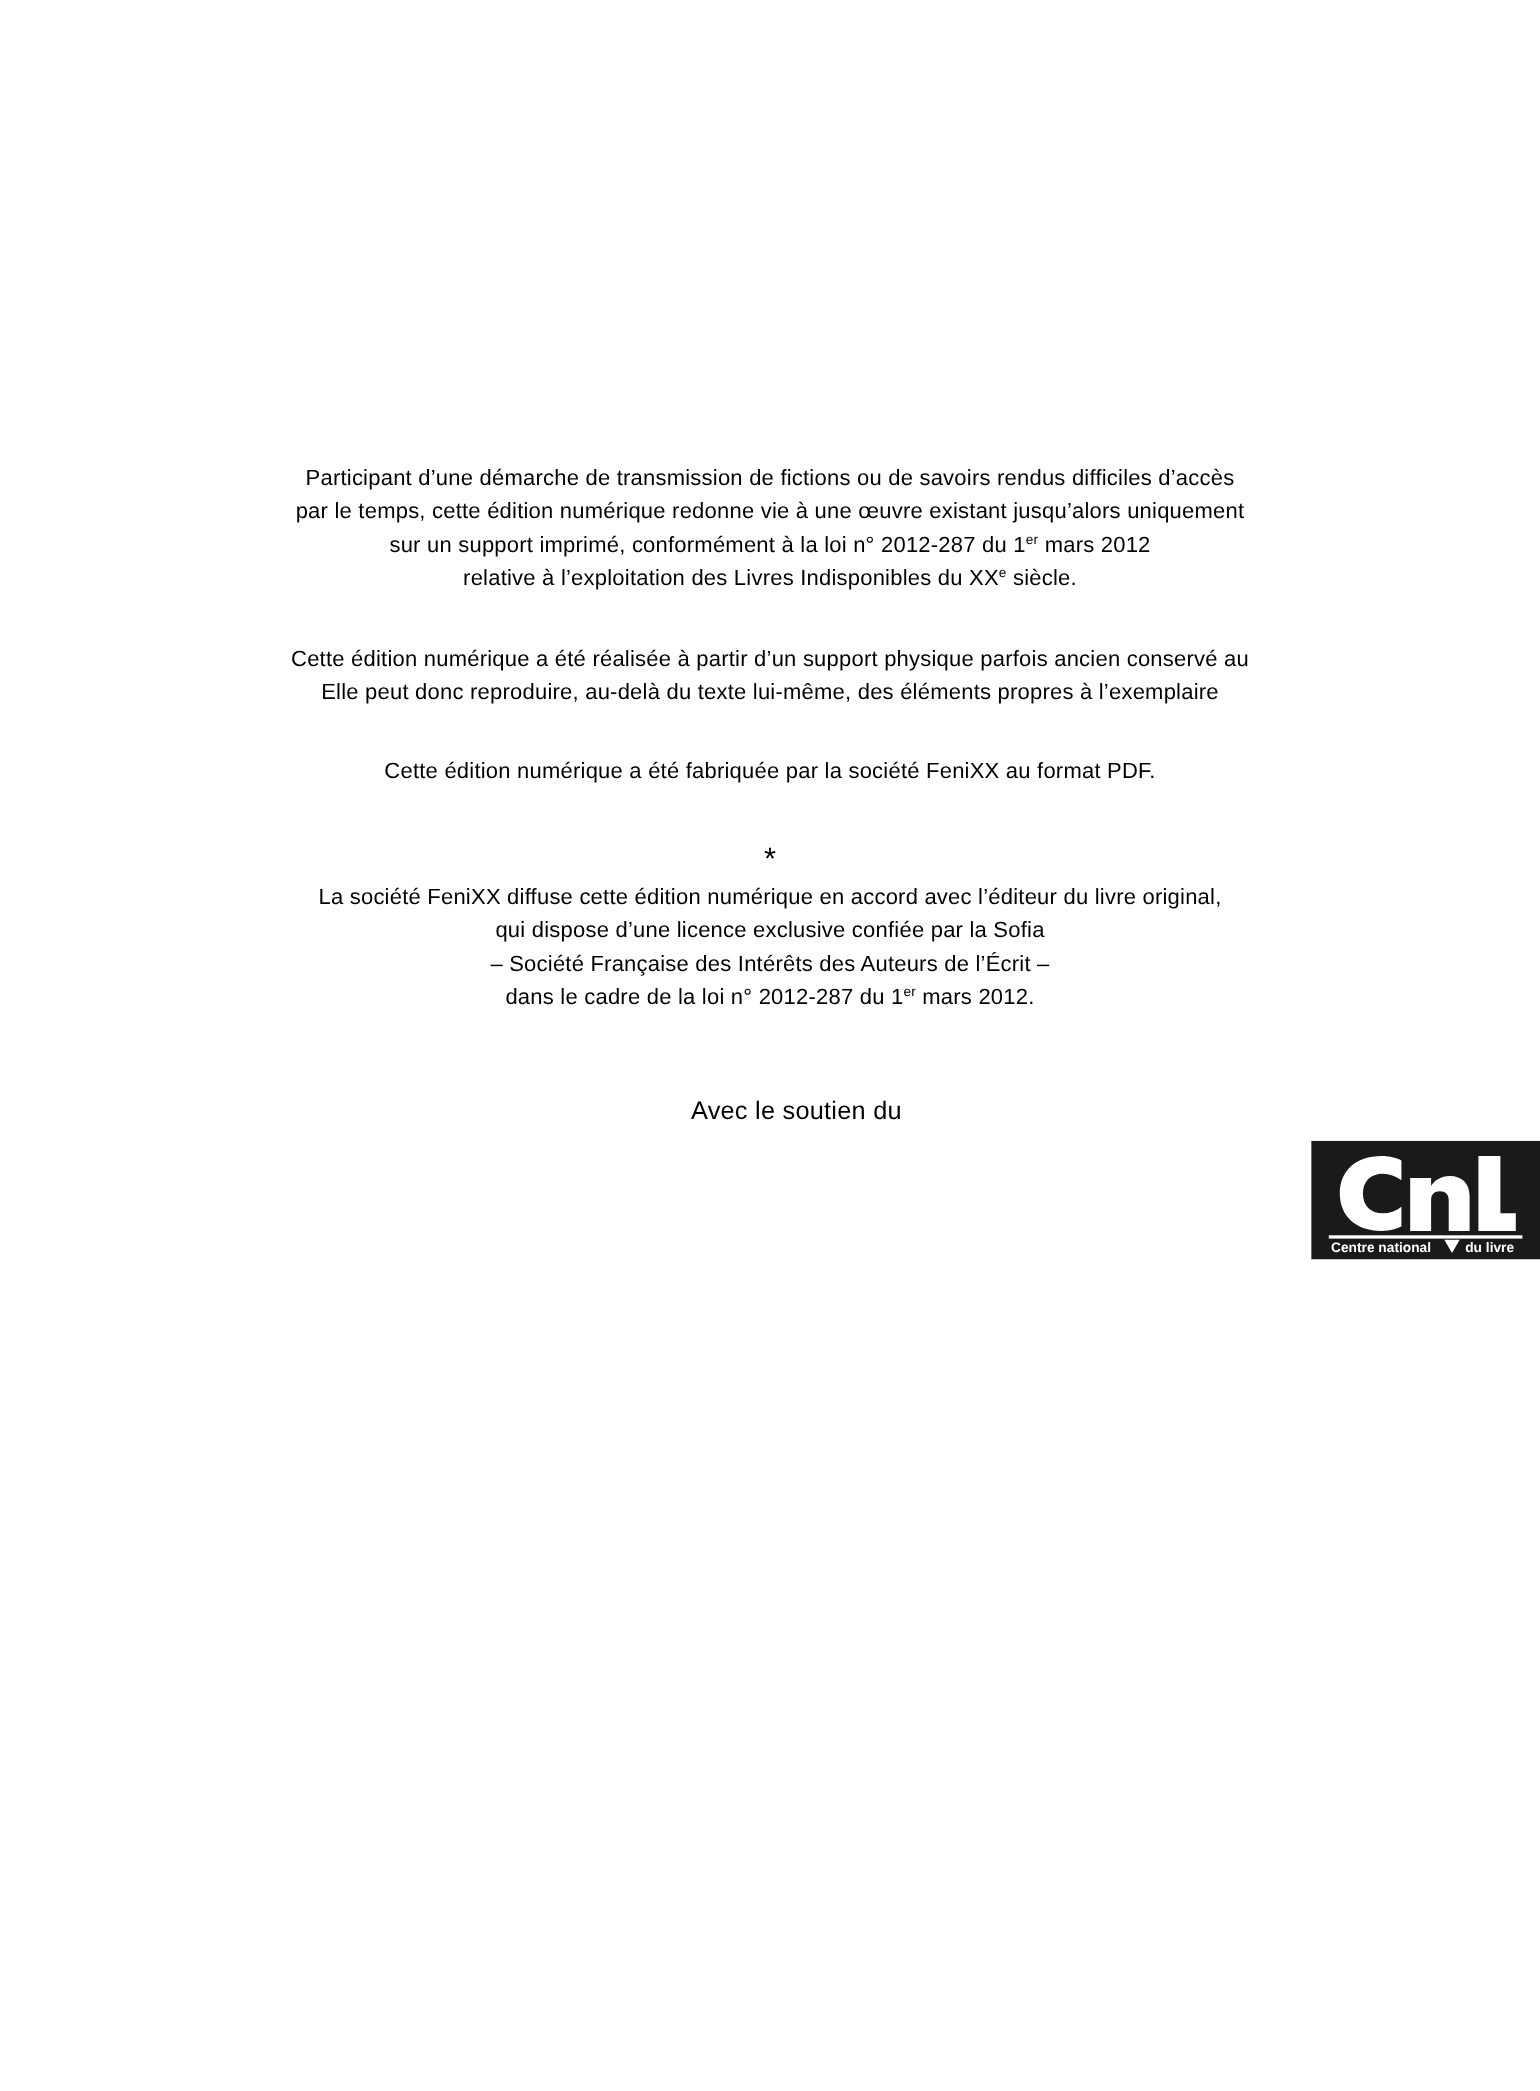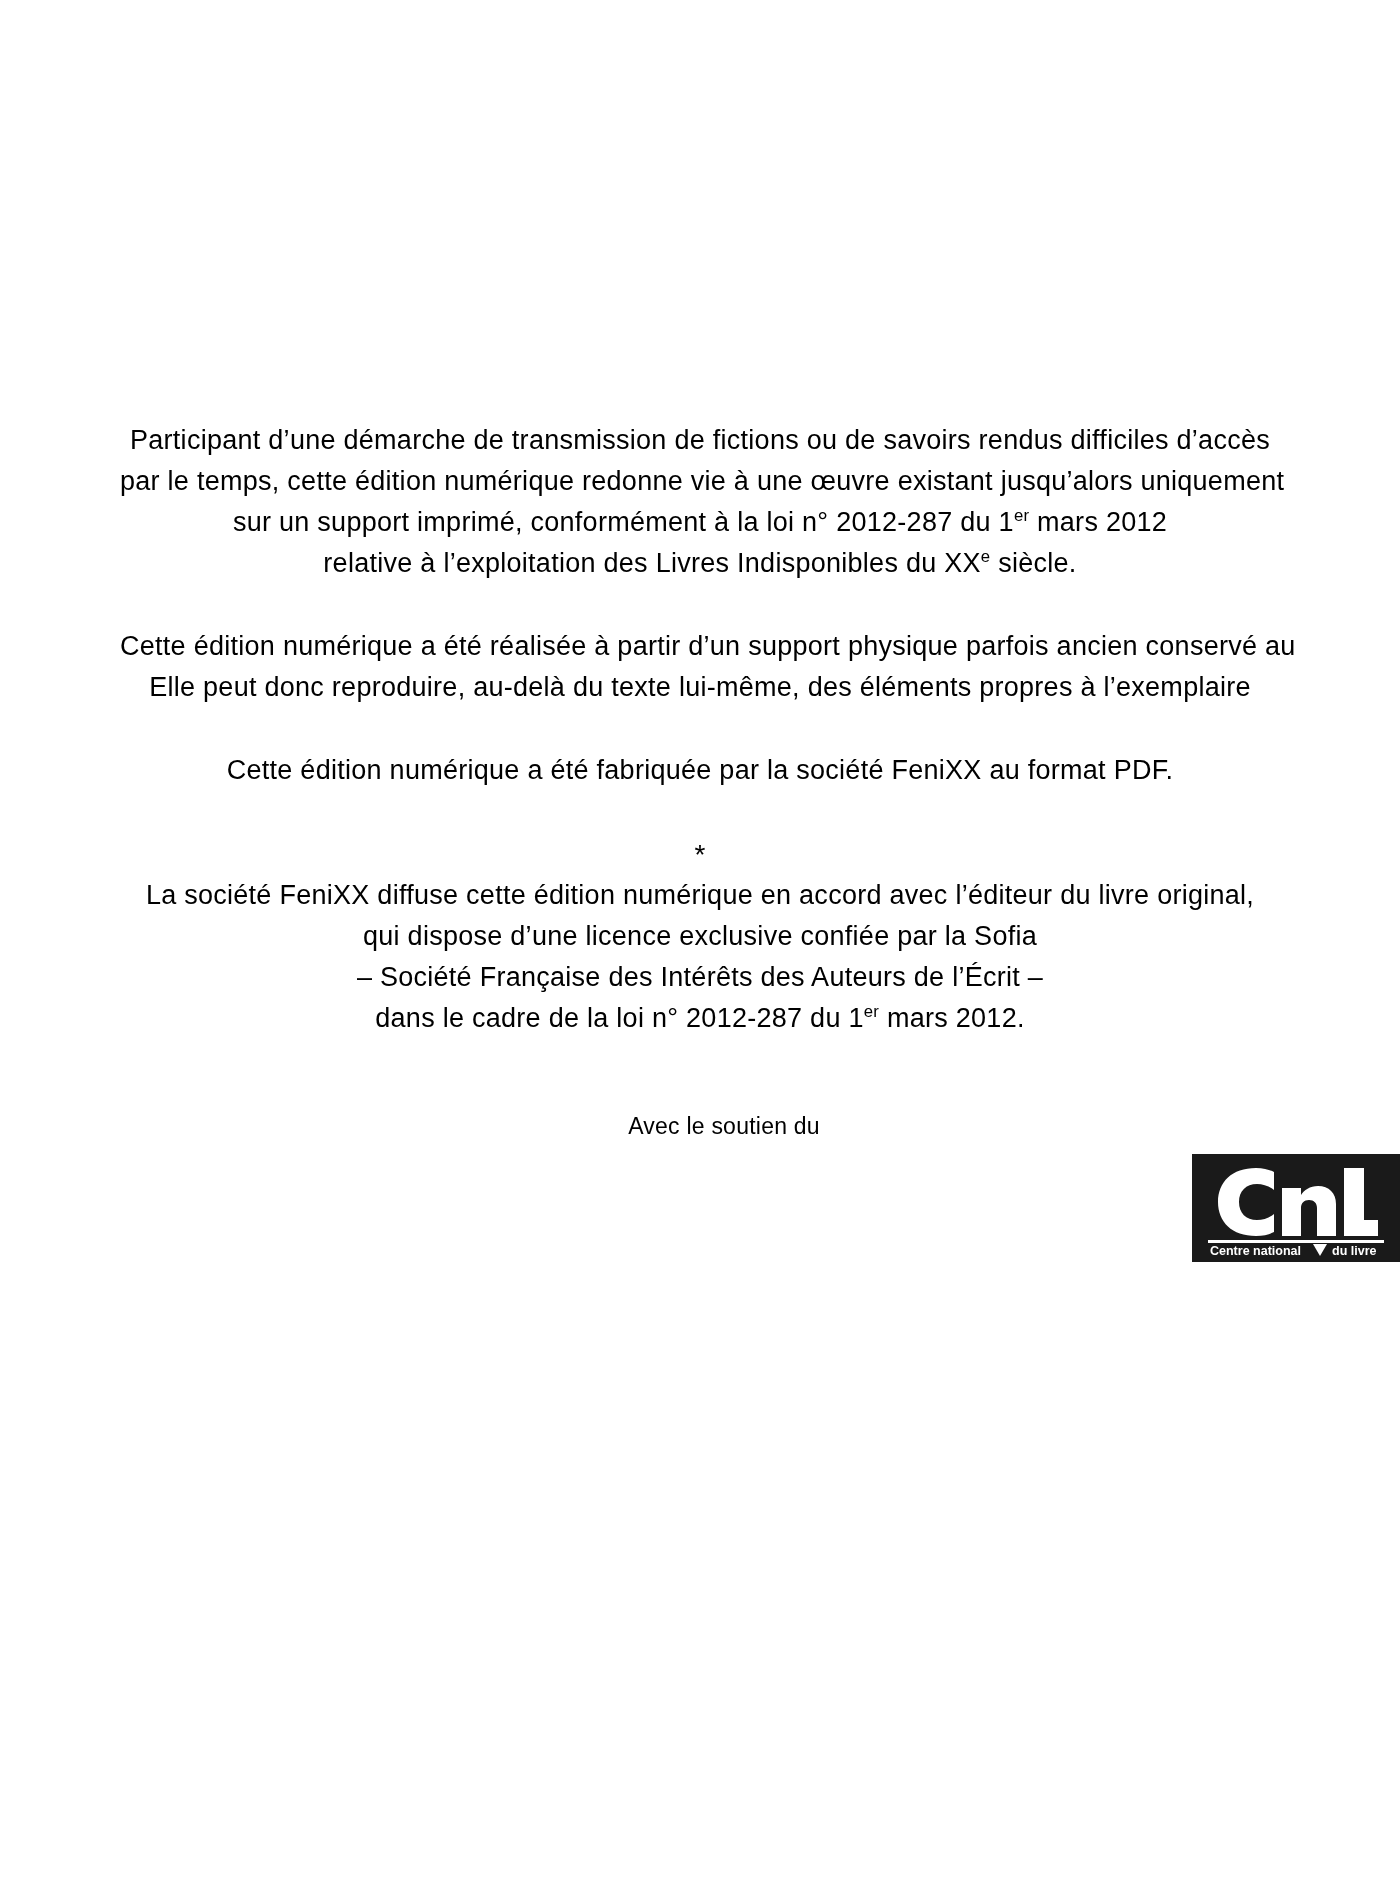--- a/index.html
+++ b/index.html
@@ -23,21 +23,21 @@
     position: relative;
   }
   .content {
     position: absolute;
     top: 420px;
     left: 0;
     width: 1400px;
     text-align: center;
   }
   .para {
-    font-size: 27px;
+    font-size: 20px;
     line-height: 1.52;
     margin: 0 auto;
     width: 1160px;
     text-align: center;
     letter-spacing: 0.01em;
   }
   .para + .para {
     margin-top: 42px;
   }
   .para .line {

